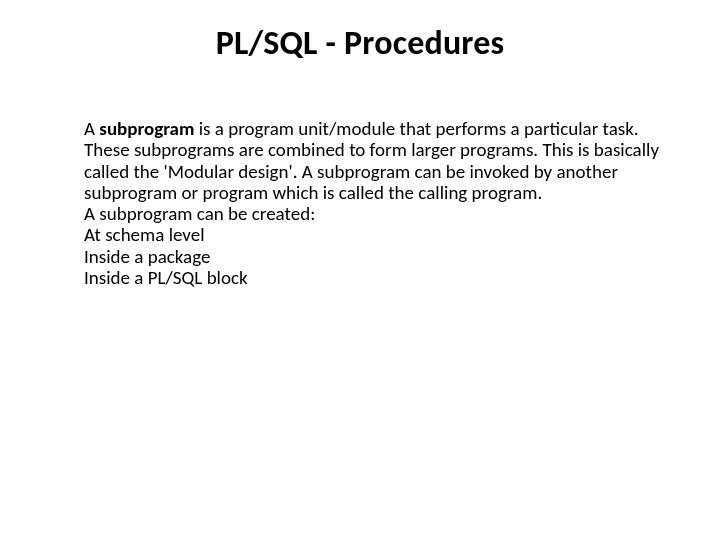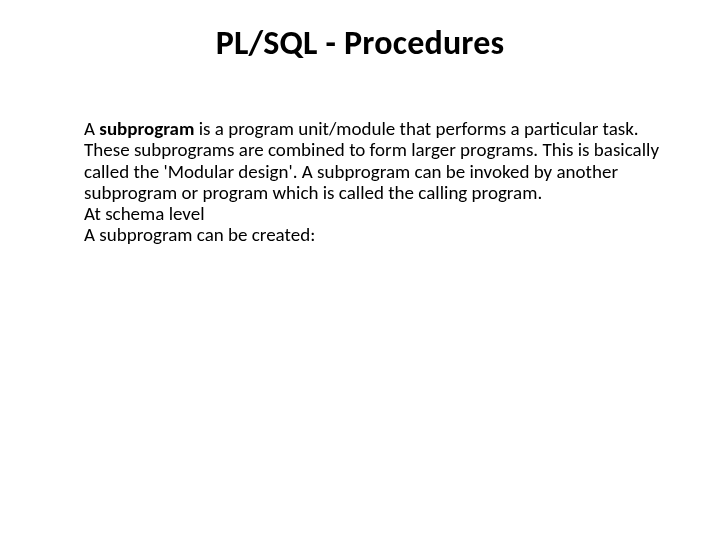--- a/index.html
+++ b/index.html
@@ -13,16 +13,18 @@
 </head>
 <body>
 <div class="slide">
   <h1 class="title">PL/SQL - Procedures</h1>
   <div class="body-text">
     <p class="para">
       <span>A </span>
       <span class="bold">subprogram</span>
       <span> is a program unit/module that performs a particular task. These subprograms are combined to form larger programs. This is basically called the 'Modular design'. A subprogram can be invoked by another subprogram or program which is called the calling program.</span>
     </p>
+    <p class="para">A subprogram can be created:</p>
     <p class="para">At schema level</p>
-    <p class="para">A subprogram can be created:</p>
+    <p class="para">Inside a package</p>
+    <p class="para">Inside a PL/SQL block</p>
   </div>
 </div>
 
 </body></html>

